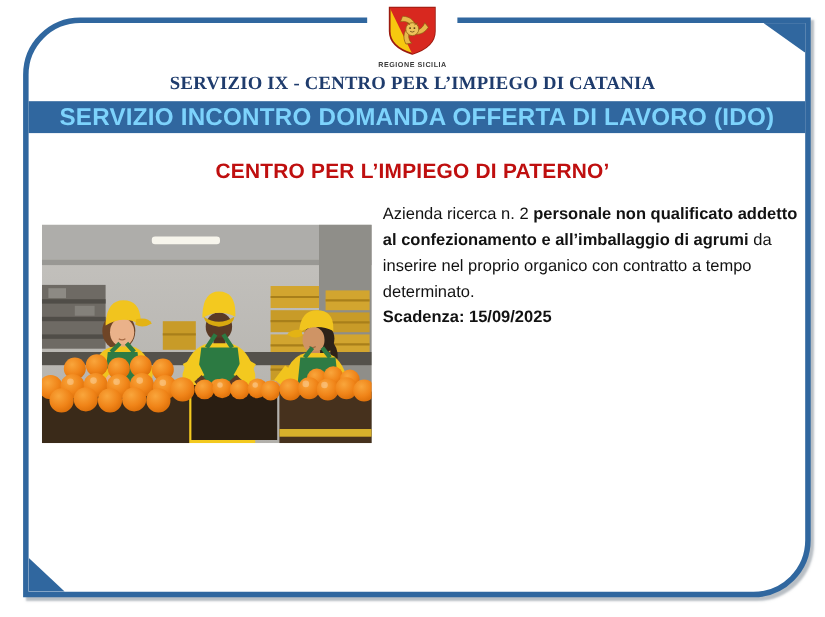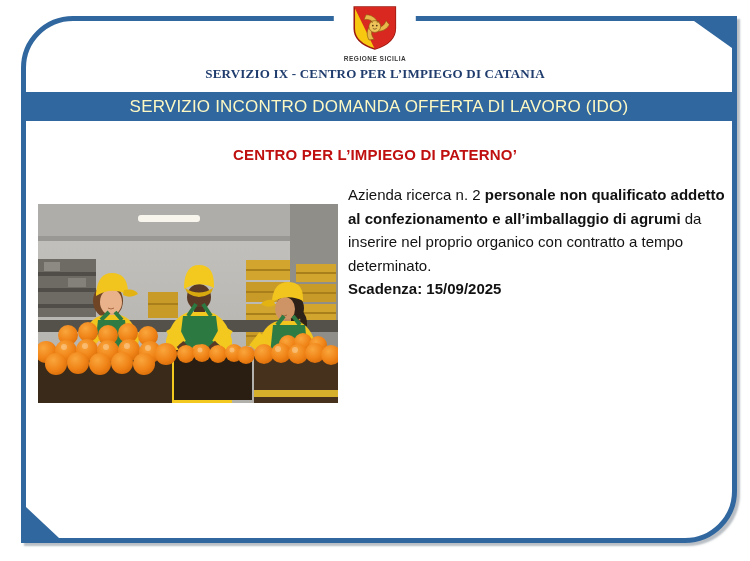--- a/index.html
+++ b/index.html
@@ -19,31 +19,31 @@
   .logo-block{
     position:absolute;left:50%;top:3px;transform:translateX(-50%);
     background:#ffffff;padding:2px 10px 1px;text-align:center;z-index:5;
   }
   .logo-caption{
     font-size:6.5px;font-weight:bold;color:#3a3a3a;letter-spacing:.5px;margin-top:1px;
     font-family:"Liberation Sans",sans-serif;white-space:nowrap;
   }
   .header-title{
     position:absolute;left:0;right:0;top:66px;text-align:center;
-    font-family:"Liberation Serif",serif;font-weight:bold;font-size:13px;color:#1f3c6d;
+    font-family:"Liberation Serif",serif;font-weight:bold;font-size:17px;color:#1f3c6d;
     letter-spacing:.2px;z-index:3;
   }
   .banner{
     position:absolute;left:26px;top:92px;width:706px;height:29px;background:#30679f;
     display:flex;align-items:center;justify-content:center;z-index:3;
   }
-  .banner span{color:#fef9c3;font-weight:normal;font-size:17px;letter-spacing:.2px;}
+  .banner span{color:#7dd3fc;font-weight:bold;font-size:22px;letter-spacing:.2px;}
   .section-title{
     position:absolute;left:0;right:0;top:146px;text-align:center;
-    color:#bf0f0f;font-weight:bold;font-size:15px;letter-spacing:.2px;z-index:3;
+    color:#bf0f0f;font-weight:bold;font-size:19px;letter-spacing:.2px;z-index:3;
   }
   .photo{
     position:absolute;left:38px;top:204px;width:300px;height:199px;overflow:hidden;z-index:3;
   }
   .photo svg{display:block;width:100%;height:100%;}
   .content{
     position:absolute;left:348px;top:183px;width:384px;z-index:3;
     font-size:15px;line-height:23.5px;color:#121212;
   }
   .content p{margin:0;}

